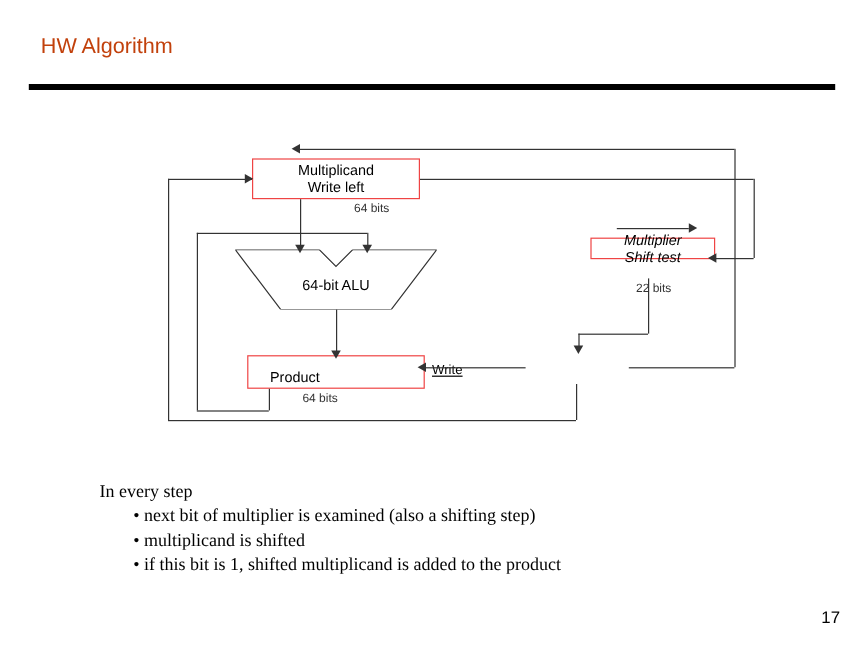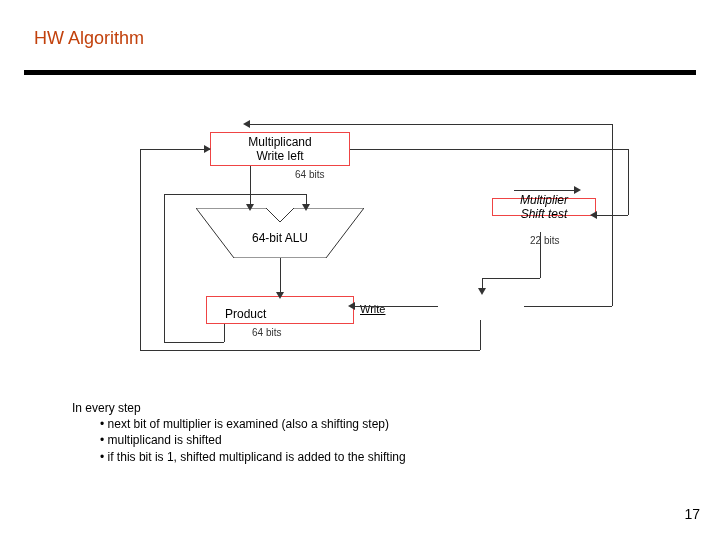--- a/index.html
+++ b/index.html
@@ -79,24 +79,25 @@
     position: absolute;
     width: 0;
     height: 0;
   }
   .arrow.right { border-top: 4px solid transparent; border-bottom: 4px solid transparent; border-left: 7px solid #333; }
   .arrow.left  { border-top: 4px solid transparent; border-bottom: 4px solid transparent; border-right: 7px solid #333; }
   .arrow.down  { border-left: 4px solid transparent; border-right: 4px solid transparent; border-top: 7px solid #333; }
 
   .body-text {
     position: absolute;
-    left: 72px;
+    left: 83px;
     top: 400px;
-    font-size: 12px;
+    font-size: 15px;
     line-height: 1.35;
+    font-family: Liberation Serif, serif;
   }
   .body-text .indent { padding-left: 28px; display: block; }
   .pagenum {
     position: absolute;
     right: 20px;
     bottom: 18px;
     font-size: 14px;
   }
 </style>
 </head>
@@ -174,16 +175,16 @@
   <div class="vline" style="left:40px; top:29px; height:201px;"></div>
   <div class="hline" style="left:40px; top:29px; width:70px;"></div>
   <div class="arrow right" style="left:104px; top:25px;"></div>
 
 </div>
 
 <div class="body-text">
   <span>In every step</span><br>
   <span class="indent">• next bit of multiplier is examined (also a shifting step)</span>
   <span class="indent">• multiplicand is shifted</span>
-  <span class="indent">• if this bit is 1, shifted multiplicand is added to the shifting</span>
+  <span class="indent">• if this bit is 1, shifted multiplicand is added to the product</span>
 </div>
 
 <div class="pagenum">17</div>
 
 </body></html>

